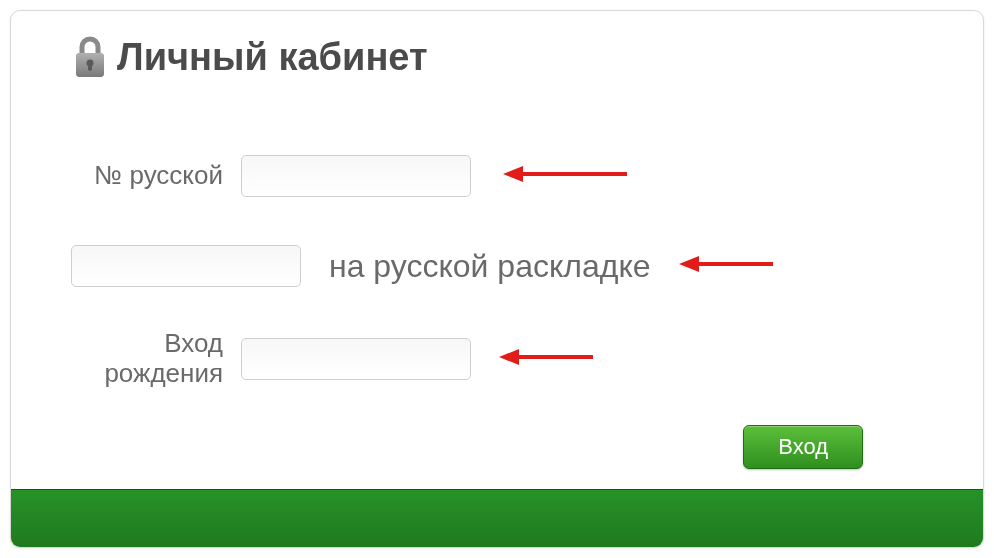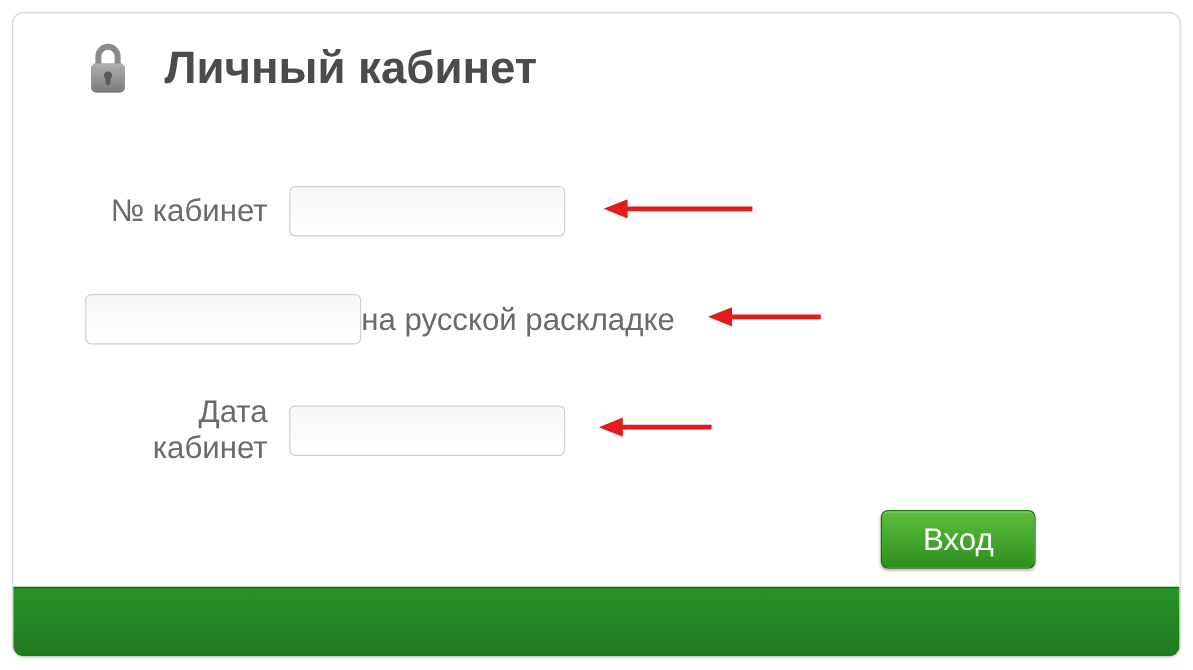--- a/index.html
+++ b/index.html
@@ -16,21 +16,21 @@
     border: 1px solid #d8d8d8;
     border-radius: 10px;
     background: #fff;
     box-shadow: 0 1px 3px rgba(0,0,0,0.08);
     position: relative;
     overflow: hidden;
   }
   .header {
     display: flex;
     align-items: center;
-    gap: 28px;
+    gap: 8px;
     padding: 24px 60px 0 60px;
   }
   .lock-icon {
     width: 38px;
     height: 44px;
     position: relative;
   }
   .title {
     font-size: 38px;
     font-weight: bold;
@@ -57,41 +57,42 @@
     width: 230px;
     height: 42px;
     border: 1px solid #cfcfcf;
     border-radius: 5px;
     background: linear-gradient(#f7f7f7, #fff);
     font-size: 22px;
     padding: 0 10px;
     color: #333;
   }
   .hint {
-    font-size: 26px;
+    font-size: 32px;
     color: #6a6a6a;
+    margin-left: 28px;
   }
   .arrow {
     margin-left: 28px;
     flex-shrink: 0;
   }
   .arrow-after-hint {
     margin-left: 24px;
   }
   .btn-row {
     display: flex;
     justify-content: flex-end;
     padding: 0 60px 0 0;
     margin-top: 10px;
   }
   .login-btn {
     background: linear-gradient(#5bbf3a, #2f8f1f);
     border: 1px solid #1f6f12;
     color: #fff;
-    font-size: 26px;
+    font-size: 22px;
     padding: 8px 34px;
     border-radius: 6px;
     cursor: pointer;
     box-shadow: inset 0 1px 0 rgba(255,255,255,0.3), 0 1px 2px rgba(0,0,0,0.25);
   }
   .green-bar {
     position: absolute;
     left: 0;
     right: 0;
     bottom: 0;
@@ -120,21 +121,21 @@
         <circle cx="19" cy="28" r="3.5" fill="#5a5a5a"></circle>
         <rect x="17" y="28" width="4" height="8" rx="2" fill="#5a5a5a"></rect>
       </svg>
     </span>
     <h1 class="title">Личный кабинет</h1>
   </div>
 
   <div class="form">
 
     <div class="row">
-      <div class="label">№ кабинет</div>
+      <div class="label">№ русской</div>
       <input class="input" type="text" value="" style="">
       <span class="arrow">
         <svg width="130" height="22" viewBox="0 0 130 22">
           <line x1="20" y1="11" x2="128" y2="11" stroke="#e21b1b" stroke-width="4"></line>
           <polygon points="4,11 24,3 24,19" fill="#e21b1b"></polygon>
         </svg>
       </span>
     </div>
 
     <div class="row">
@@ -142,21 +143,21 @@
       <span class="hint">на русской раскладке</span>
       <span class="arrow arrow-after-hint">
         <svg width="100" height="22" viewBox="0 0 100 22">
           <line x1="20" y1="11" x2="98" y2="11" stroke="#e21b1b" stroke-width="4"></line>
           <polygon points="4,11 24,3 24,19" fill="#e21b1b"></polygon>
         </svg>
       </span>
     </div>
 
     <div class="row">
-      <div class="label">Дата кабинет</div>
+      <div class="label">Вход рождения</div>
       <input class="input" type="text" value="" style="">
       <span class="arrow arrow-after-hint">
         <svg width="100" height="22" viewBox="0 0 100 22">
           <line x1="20" y1="11" x2="98" y2="11" stroke="#e21b1b" stroke-width="4"></line>
           <polygon points="4,11 24,3 24,19" fill="#e21b1b"></polygon>
         </svg>
       </span>
     </div>
 
     <div class="btn-row">

